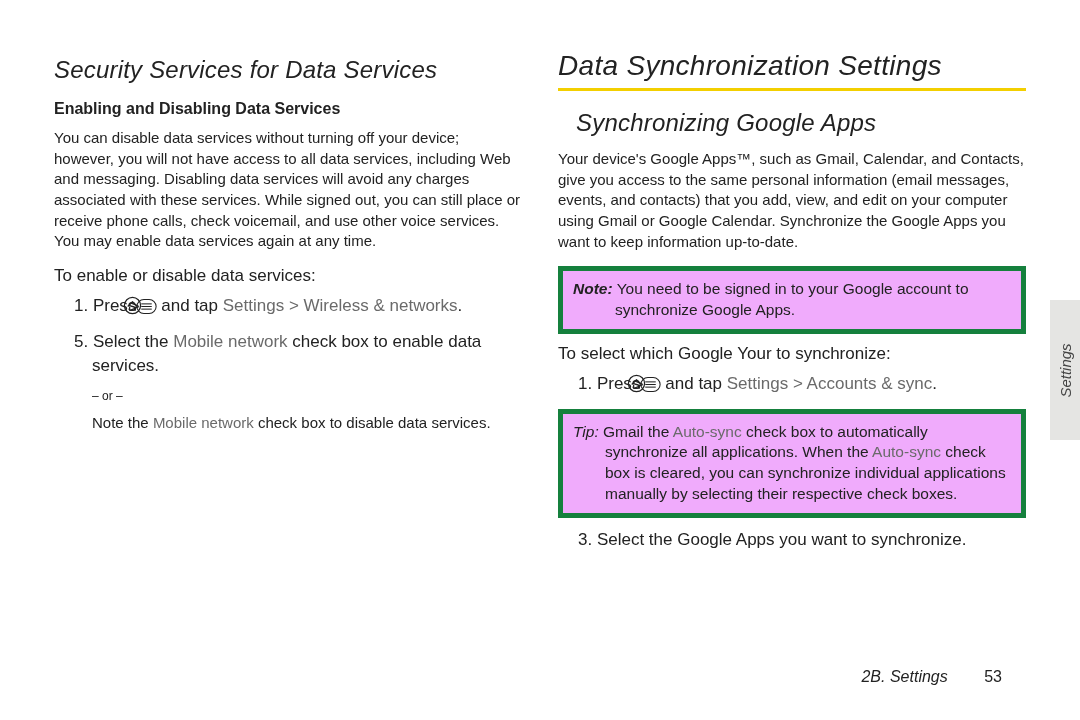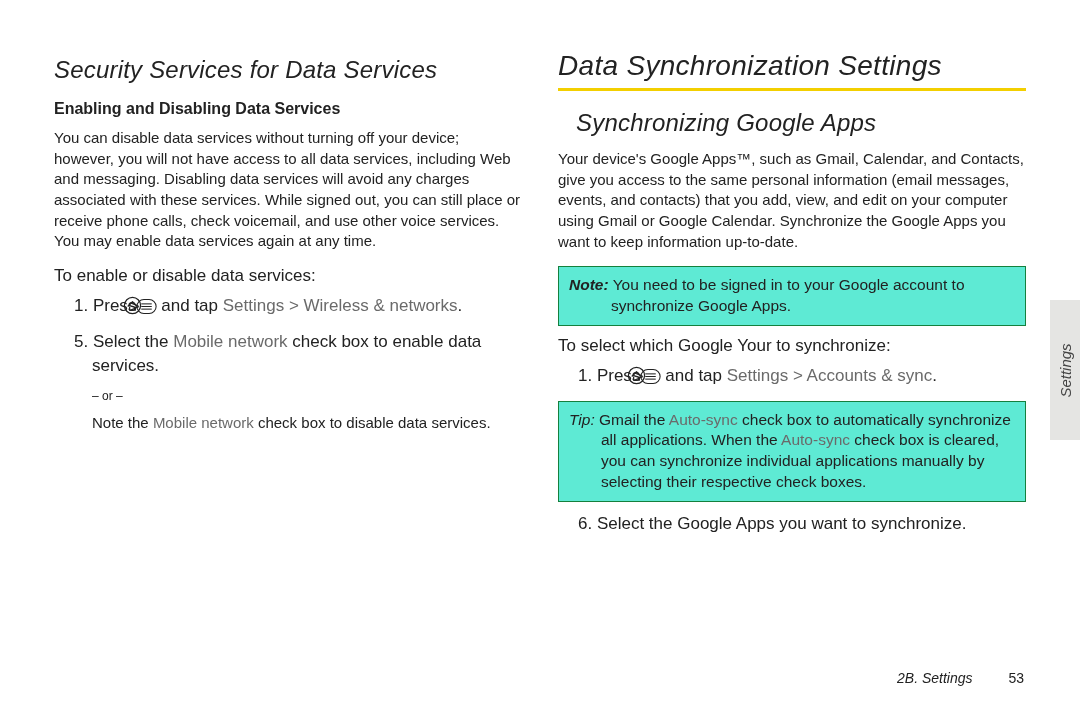--- a/index.html
+++ b/index.html
@@ -12,27 +12,27 @@
   .yellow-rule { height: 3px; background: #f3cf00; margin: 2px 0 18px 0; }
   h3.subhead { font-size: 16px; font-weight: 700; margin: 16px 0 10px 0; }
   p.body { font-size: 15px; line-height: 1.38; margin-bottom: 14px; }
   p.lead { font-size: 17px; margin: 6px 0 8px 0; }
   ol { list-style: none; padding-left: 20px; }
   ol li { font-size: 17px; line-height: 1.38; margin-bottom: 12px; padding-left: 18px; text-indent: -18px; }
   .or { margin-left: 38px; font-size: 12px; margin-bottom: 10px; }
   .ui-path { color: #6a6a6a; }
   .icon-circle { display: inline-block; vertical-align: middle; }
   .gt { display: inline-block; vertical-align: middle; padding: 0 1px; }
-  .callout { border: 1px solid #15803d; background: #5eead4; font-size: 15.5px; line-height: 1.35; padding: 8px 10px 8px 10px; margin: 8px 0 10px 0; }
+  .callout { border: 5px solid #15803d; background: #f0abfc; font-size: 15.5px; line-height: 1.35; padding: 8px 10px 8px 10px; margin: 8px 0 10px 0; }
   .callout .lbl { font-style: italic; font-weight: 600; }
   .callout .lbl-tip { font-style: italic; font-weight: 400; }
   .callout-indent { display: block; padding-left: 42px; text-indent: -42px; }
   .side-tab { position: absolute; right: 0; top: 300px; width: 30px; height: 140px; background: #e5e5e3; display: flex; align-items: center; justify-content: center; }
   .side-tab span { transform: rotate(-90deg); font-style: italic; font-size: 15px; color: #444; }
-  .footer { position: absolute; bottom: 34px; right: 56px; font-size: 14px; }
+  .footer { position: absolute; bottom: 34px; right: 78px; font-size: 16px; }
   .footer .chap { font-style: italic; margin-right: 32px; }
   svg.icon { vertical-align: -3px; }
 </style>
 </head>
 <body>
 
 <div class="page">
   <div class="cols">
 
     <div class="col">
@@ -107,21 +107,21 @@
         </li>
       </ol>
 
       <div class="callout">
         <span class="callout-indent" style="padding-left:32px; text-indent:-32px;">
           <span class="lbl-tip">Tip:</span><span>  Gmail the </span><span class="ui-path">Auto-sync</span><span> check box to automatically synchronize all applications. When the </span><span class="ui-path">Auto-sync</span><span> check box is cleared, you can synchronize individual applications manually by selecting their respective check boxes.</span>
         </span>
       </div>
 
       <ol start="2">
-        <li>6. Select the Google Apps you want to synchronize.</li>
+        <li>3. Select the Google Apps you want to synchronize.</li>
       </ol>
     </div>
 
   </div>
 
   <div class="side-tab">
     <span>Settings</span>
   </div>
 
   <div class="footer">

